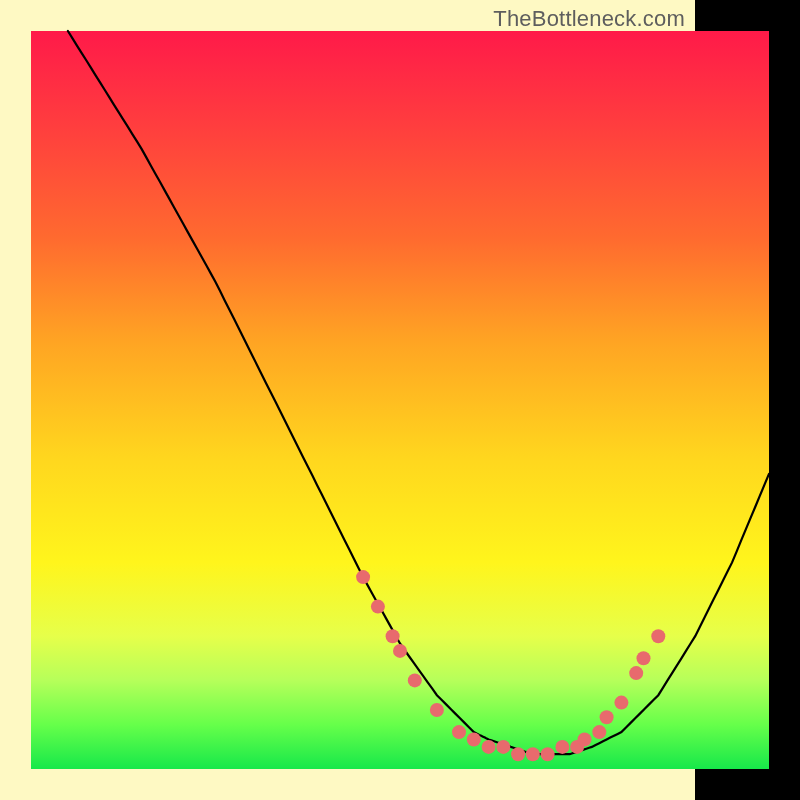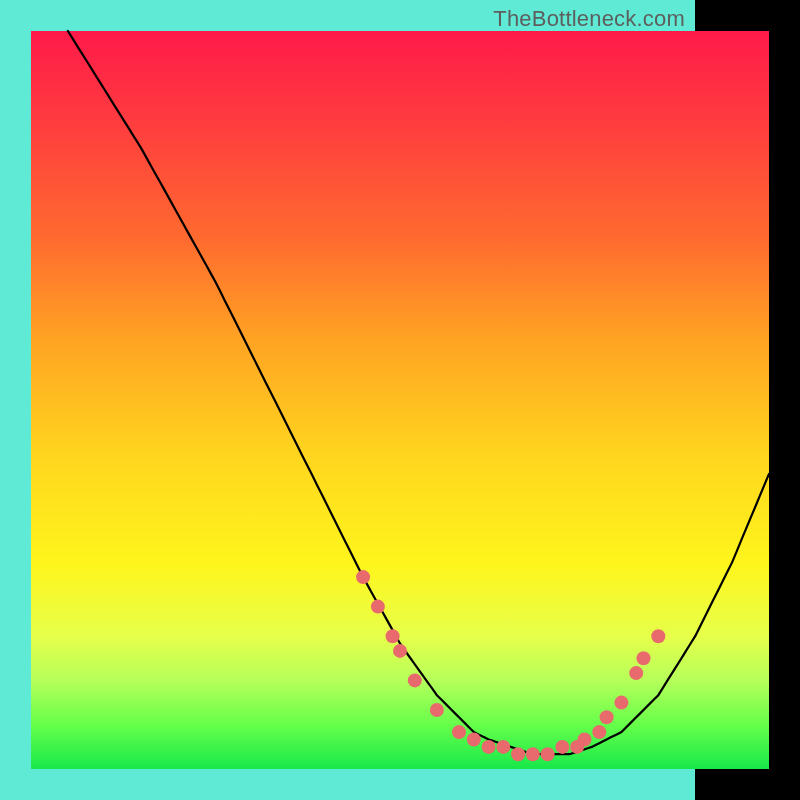--- a/index.html
+++ b/index.html
@@ -10,21 +10,21 @@
     background: #000;
     overflow: hidden;
     font-family: Arial, Helvetica, sans-serif;
   }
   .frame {
     position: absolute;
     left: 0;
     top: 0;
     width: 695px;
     height: 800px;
-    background: #5eead4;
+    background: #fef9c3;
   }
   .plot-area {
     position: absolute;
     left: 31px;
     top: 31px;
     width: 738px;
     height: 738px;
     
     background: linear-gradient(
       to bottom,

